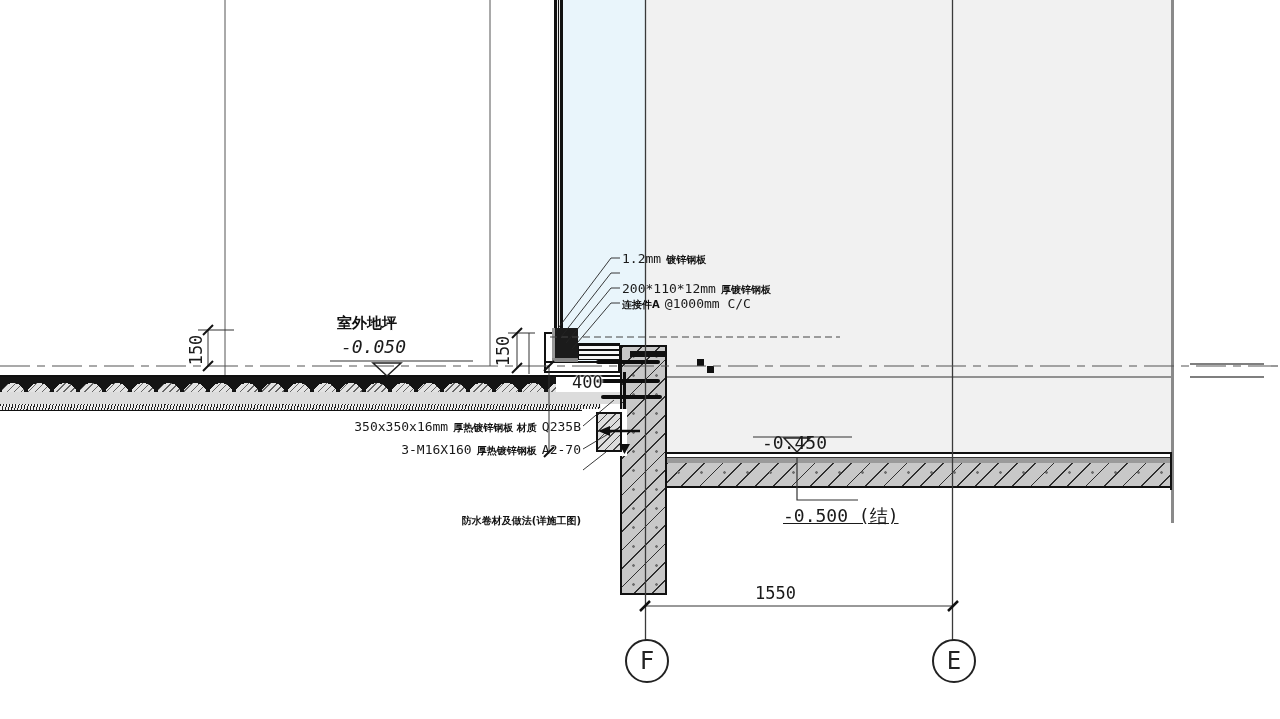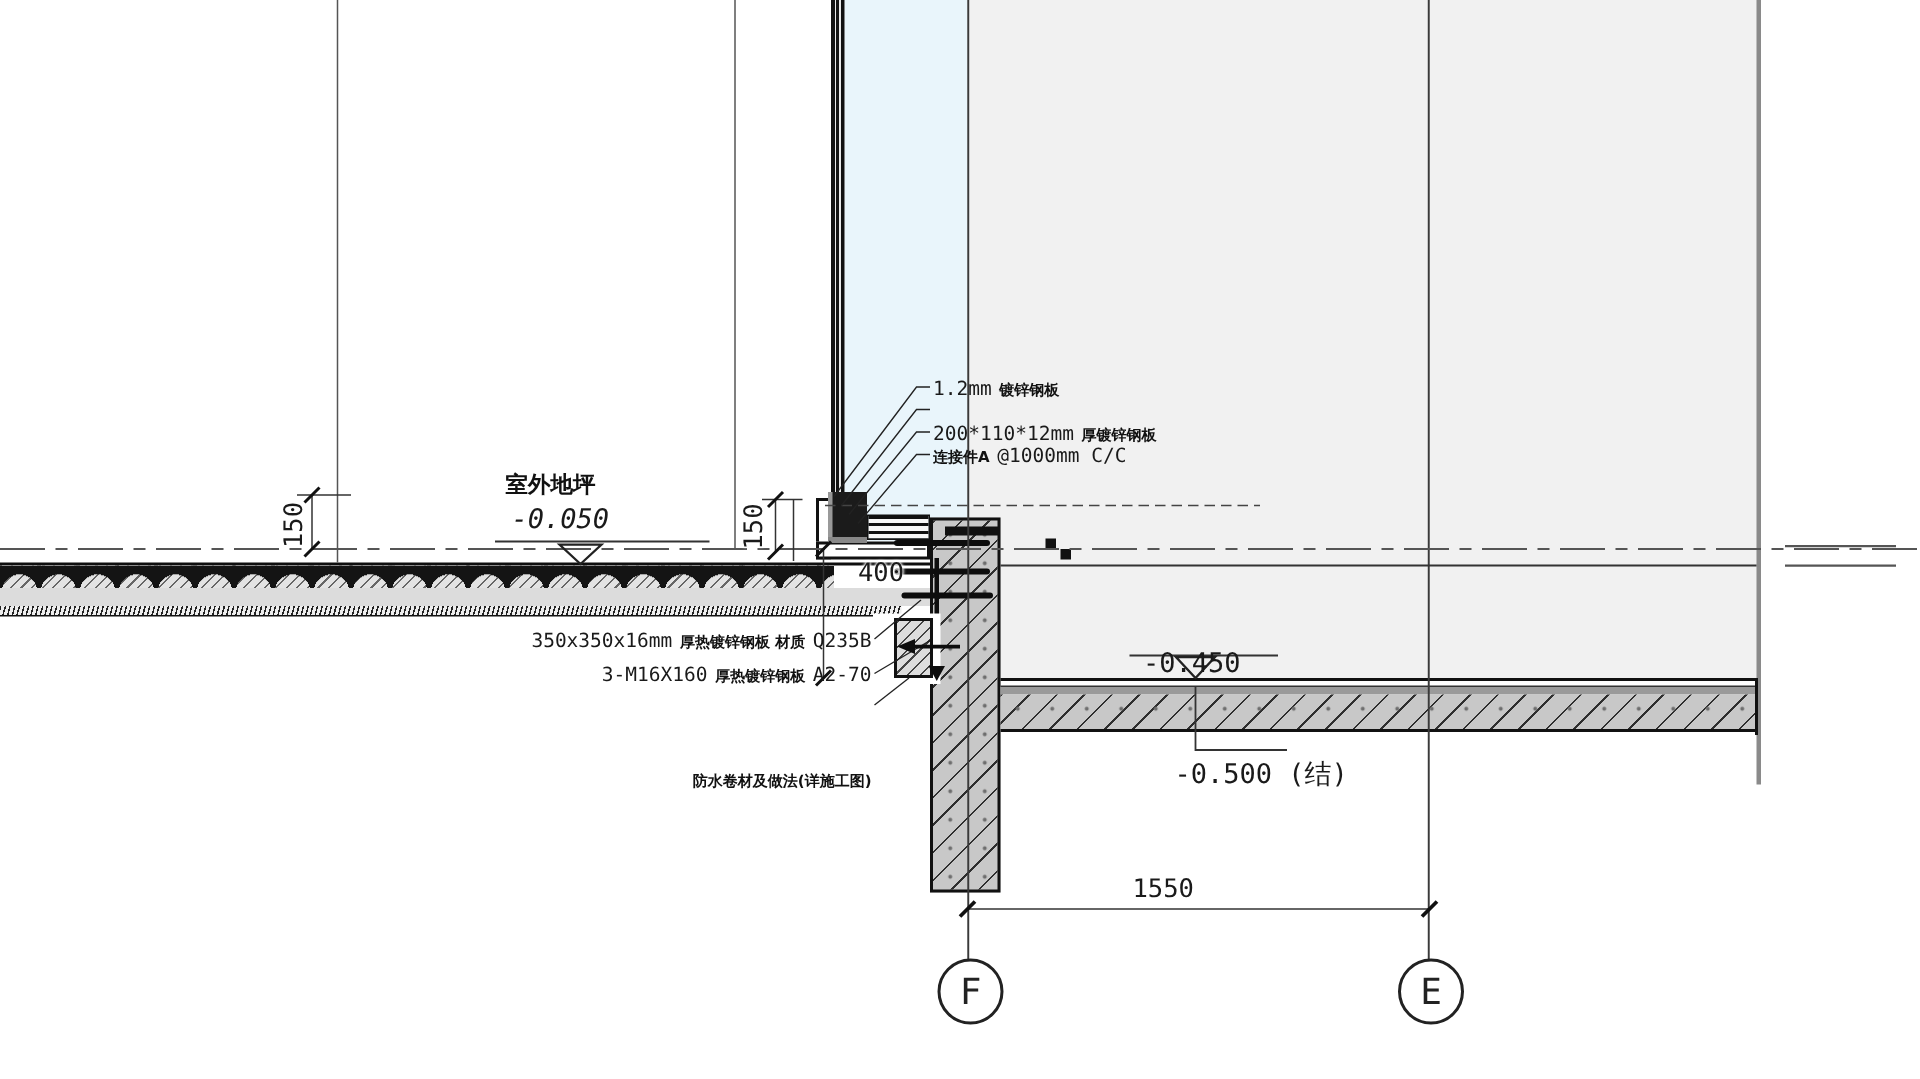--- a/index.html
+++ b/index.html
@@ -193,20 +193,20 @@
     <span class="cn" style="font-size:10px">厚热镀锌钢板</span>
     <span class="num" style="font-size:13px">A2-70</span>
   </div>
   <div class="abs bottom-ann" style="right:699px;top:463px;margin-top:48px;">
     <span class="cn" style="font-size:10px">防水卷材及做法(详施工图)</span>
   </div>
 
   <div class="abs cn" style="left:337px;top:314px;font-size:15px;">室外地坪</div>
   <div class="abs level-text" style="left:341px;top:336px;font-style:italic;">-0.050</div>
   <div class="abs level-text" style="left:762px;top:432px;">-0.450</div>
-  <div class="abs level-text" style="left:783px;top:504px;">-0.500 (结)</div>
+  <div class="abs level-text" style="left:783px;top:504px;text-decoration:underline;">-0.500 (结)</div>
 
   <div class="abs dim-text rot" style="left:175px;top:340px;width:42px;text-align:center;">150</div>
   <div class="abs dim-text rot" style="left:482px;top:341px;width:42px;text-align:center;">150</div>
   <div class="abs dim-text" style="left:572px;top:372px;">400</div>
   <div class="abs dim-text" style="left:755px;top:583px;width:90px;text-align:left;">1550</div>
 
 </div>
 
 </body></html>

